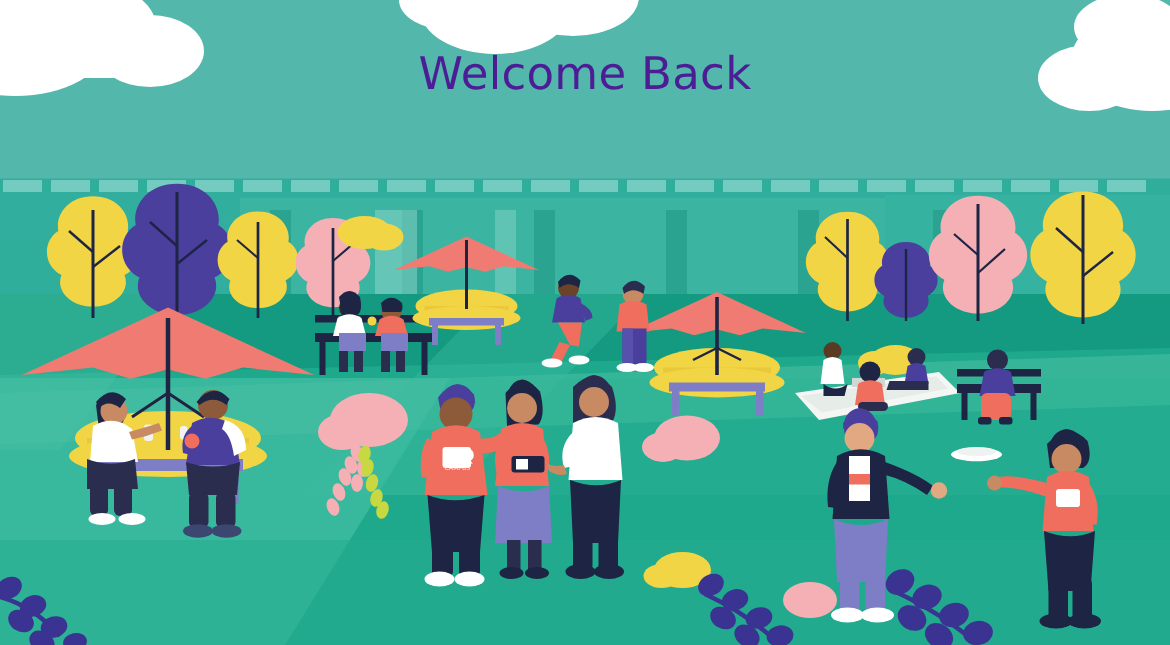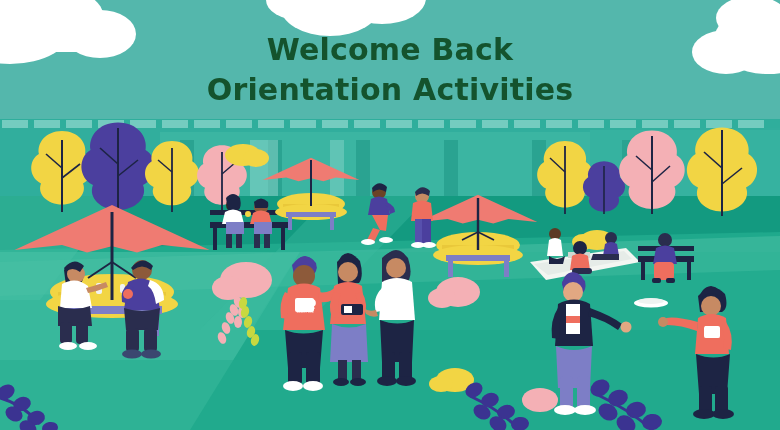--- a/index.html
+++ b/index.html
@@ -8,22 +8,22 @@
     position:relative;width:780px;height:430px;overflow:hidden;
     background:#54b7ac;
   }
   .layer{position:absolute;left:0;top:0;width:780px;height:430px;}
   svg.layer{display:block;}
   #title-block{
     position:absolute;left:0;top:30px;width:780px;
     text-align:center;z-index:40;pointer-events:none;
   }
   #title-block .line{
-    color:#14532d;
-    font-weight:bold;
+    color:#4c1d95;
+    font-weight:normal;
     font-size:30px;
     line-height:40px;
     letter-spacing:0.2px;
     white-space:nowrap;
   }
 </style>
 </head>
 <body>
 
 <div id="poster">
@@ -471,16 +471,15 @@
     <div style="color:#fff;font-weight:bold;font-size:11px;line-height:10px;">MQ</div>
     <div style="color:#fff;font-size:4px;line-height:5px;opacity:.9;">CAMPUS</div>
   </div>
   <div style="position:absolute;left:704px;top:327px;width:16px;text-align:center;z-index:30;">
     <div style="color:#fff;font-weight:bold;font-size:8px;line-height:8px;">MQ</div>
     <div style="color:#fff;font-size:3.5px;line-height:4px;opacity:.9;">CAMPUS</div>
   </div>
 
   <div id="title-block">
     <div class="line">Welcome Back</div>
-    <div class="line">Orientation Activities</div>
   </div>
 
 </div>
 
 </body></html>

